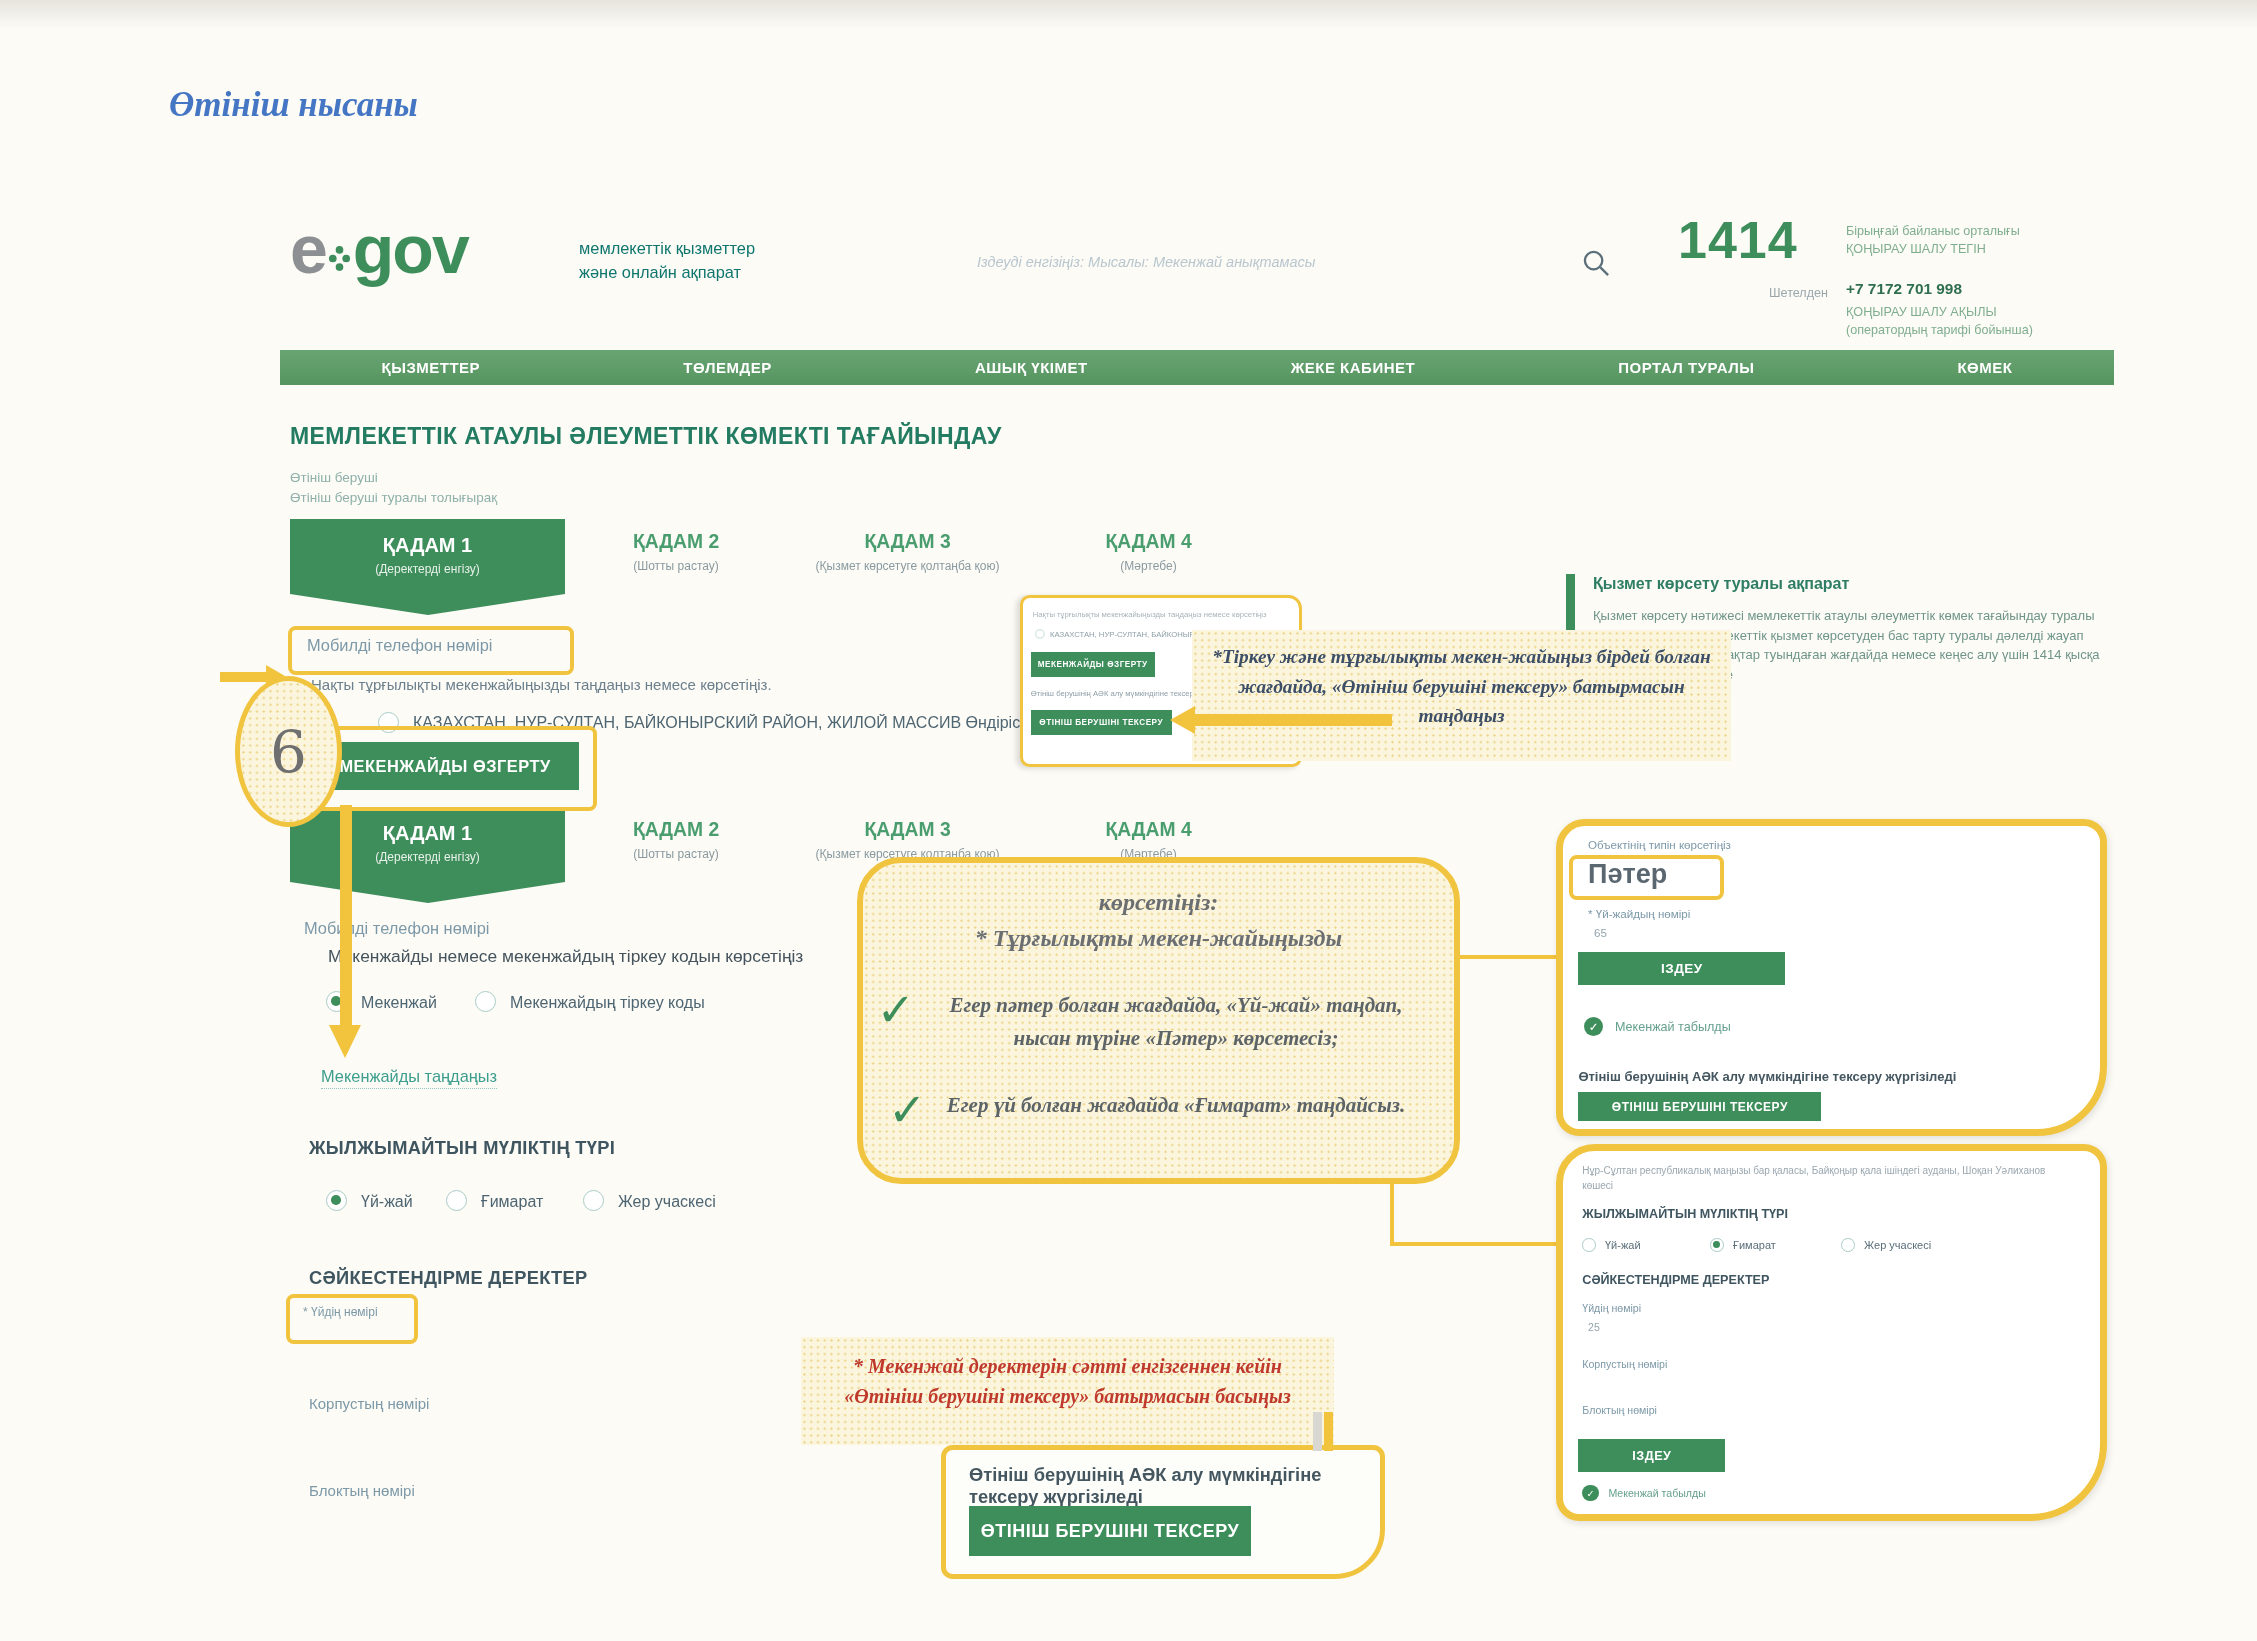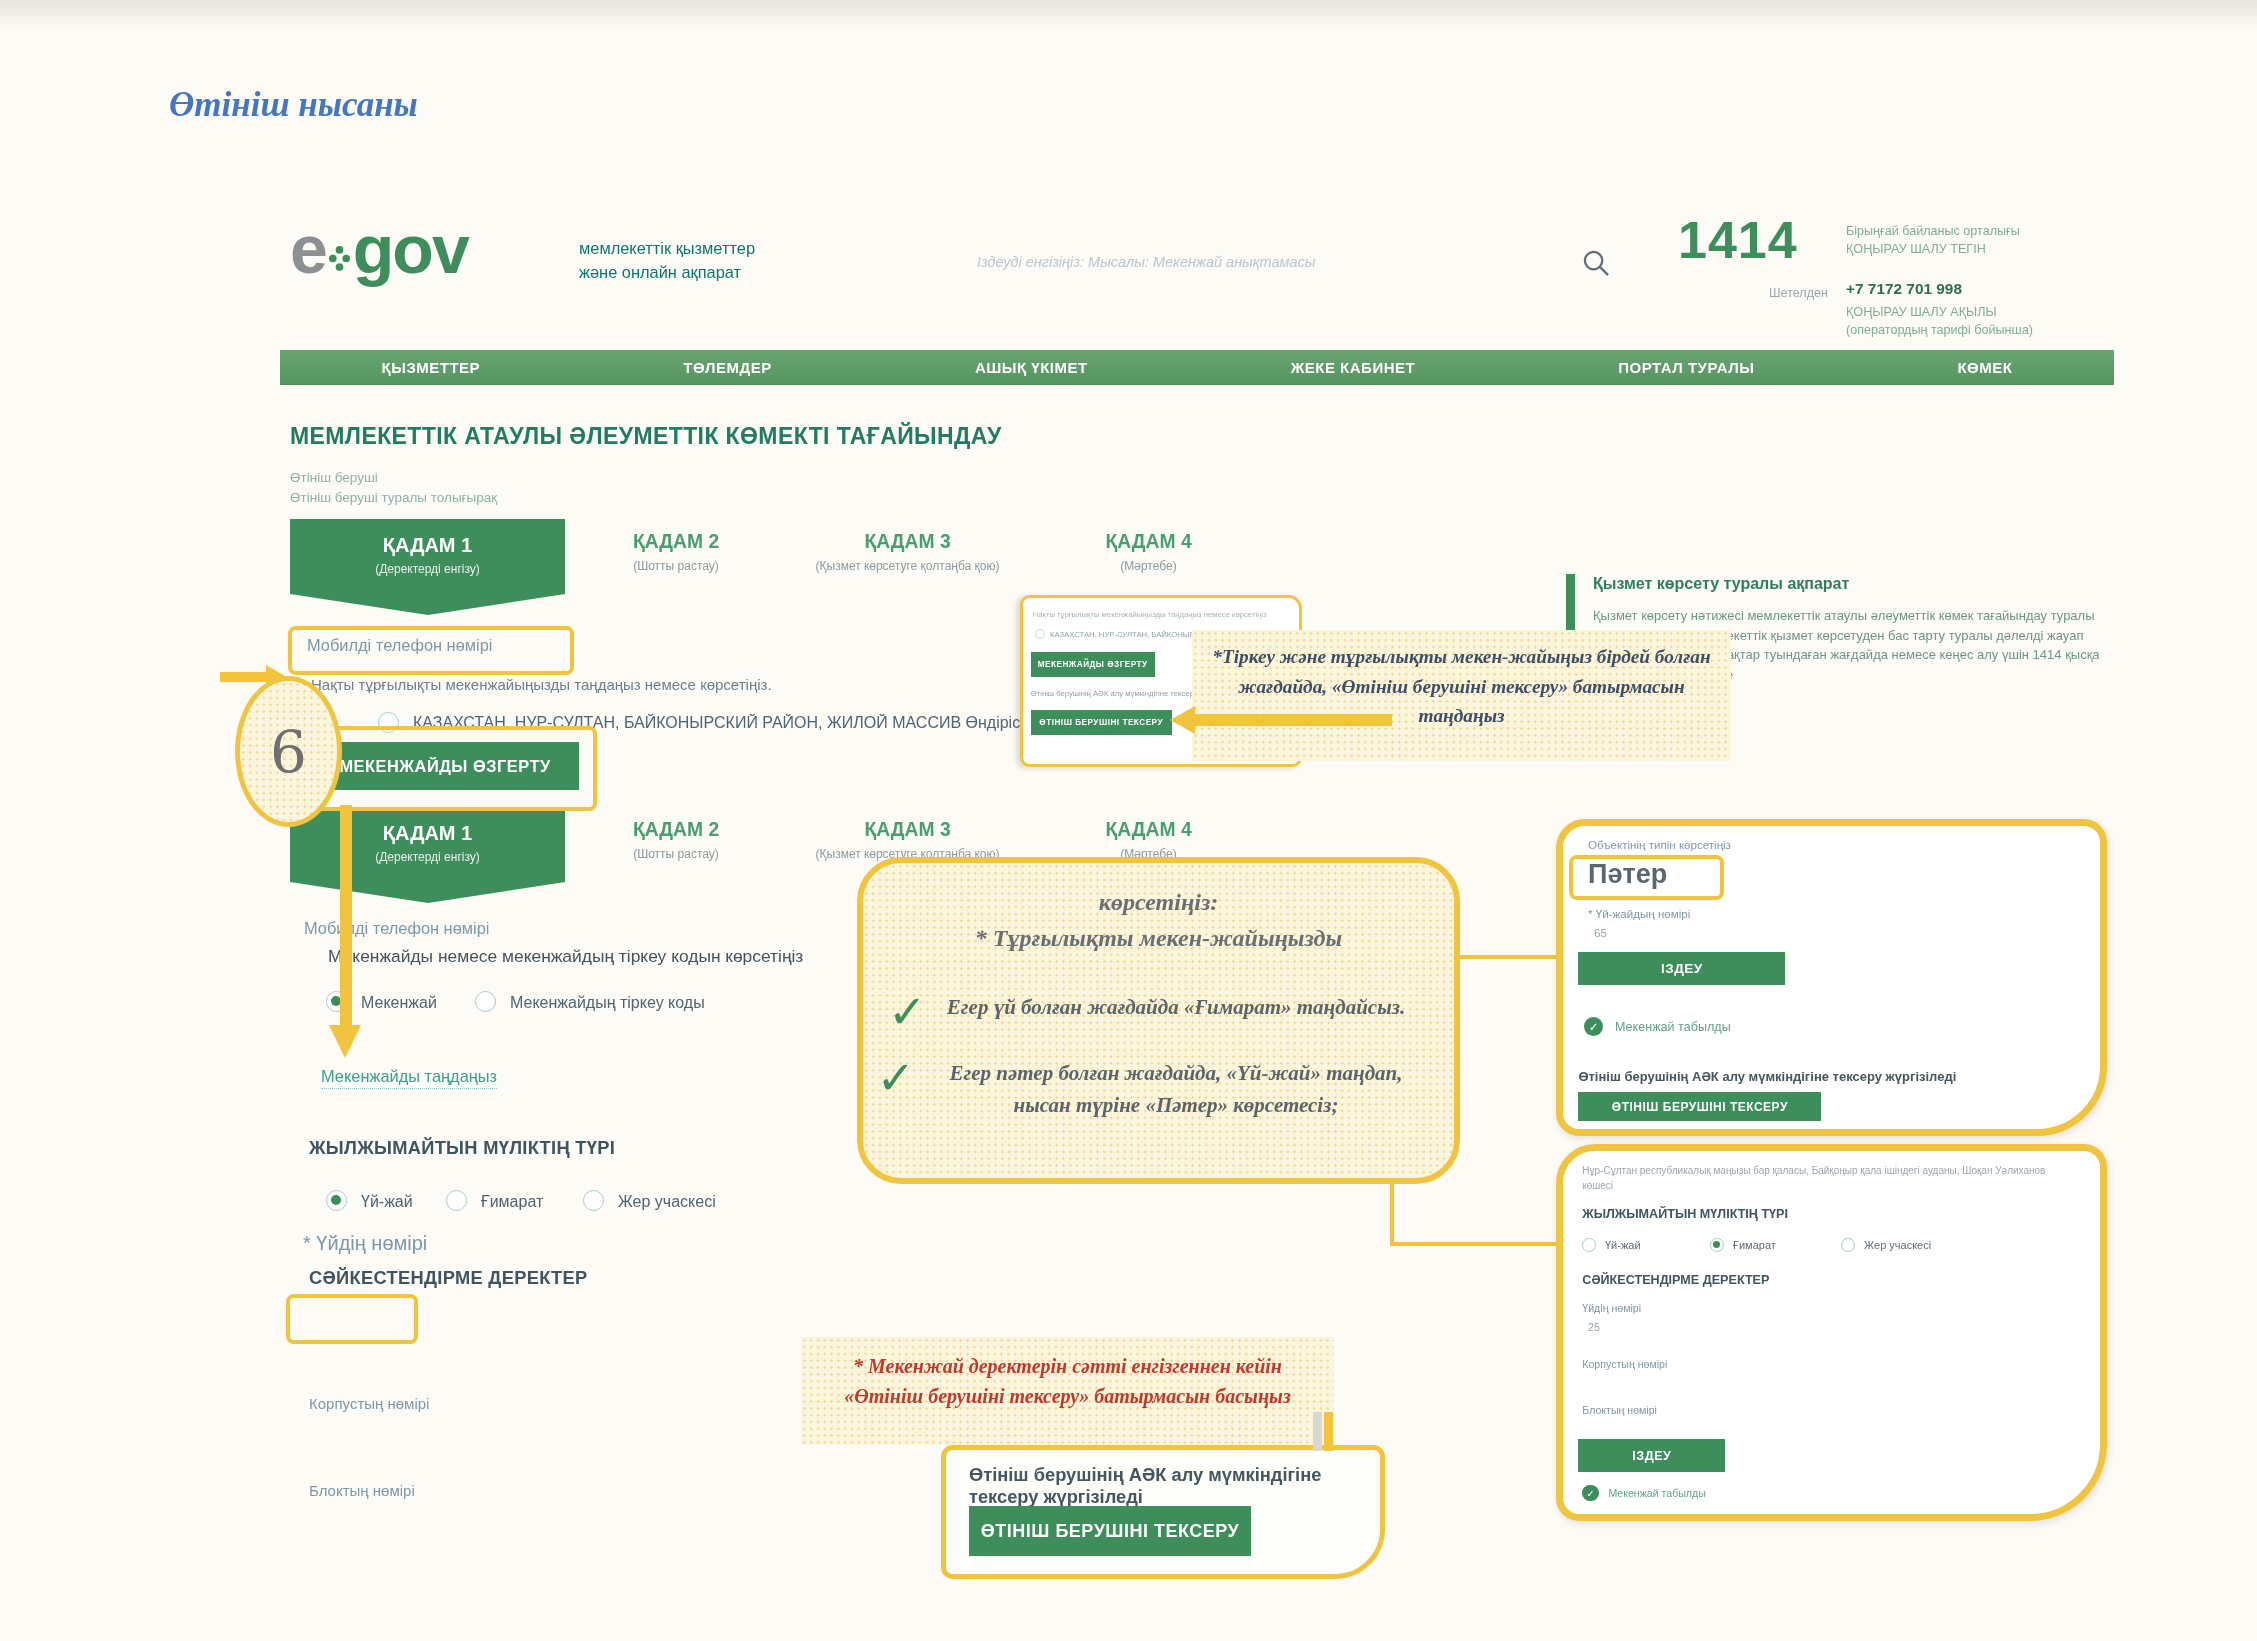--- a/index.html
+++ b/index.html
@@ -222,36 +222,36 @@
   <div class="abs sec-header" style="left:309px;top:1137px;">ЖЫЛЖЫМАЙТЫН МҮЛІКТІҢ ТҮРІ</div>
   <span class="radio sel" style="position:absolute;left:326px;top:1190px;"></span>
   <div class="abs radio-label" style="left:361px;top:1193px;">Үй-жай</div>
   <span class="radio" style="position:absolutes;position:absolute;left:446px;top:1190px;"></span>
   <div class="abs radio-label" style="left:481px;top:1193px;">Ғимарат</div>
   <span class="radio" style="position:absolute;left:583px;top:1190px;"></span>
   <div class="abs radio-label" style="left:618px;top:1193px;">Жер учаскесі</div>
 
   <div class="abs sec-header" style="left:309px;top:1267px;">СӘЙКЕСТЕНДІРМЕ ДЕРЕКТЕР</div>
   <div class="hl z4" style="left:286px;top:1294px;width:124px;height:42px;"></div>
-  <div class="abs field-label z4" style="left:303px;top:1232px;font-size:20px;">* Үйдің нөмірі</div>
+  <div class="abs field-label z4" style="left:303px;top:1305px;font-size:12px;">* Үйдің нөмірі</div>
   <div class="abs field-label" style="left:309px;top:1395px;font-size:15px;">Корпустың нөмірі</div>
   <div class="abs field-label" style="left:309px;top:1482px;font-size:15px;">Блоктың нөмірі</div>
 
   <div class="abs dotted co2 z5" style="left:857px;top:857px;width:591px;height:315px;box-sizing:content-box;">
     <div class="callout-serif co2-title" style="margin-top:21px;padding:0 39px;">
       <div>көрсетіңіз:</div>
       <div>* Тұрғылықты мекен-жайыңызды</div>
     </div>
+    <div style="position:relative;margin-top:33px;padding:0 33px 0 68px;">
+      <span class="bigcheck" style="left:13.5px;top:-5.8px;"></span>
+      <div class="callout-serif co2-item">Егер пәтер болған жағдайда,  «Үй-жай» таңдап, нысан түріне  «Пәтер» көрсетесіз;</div>
+    </div>
     <div style="position:relative;margin-top:35px;padding:0 33px 0 68px;">
       <span class="bigcheck" style="left:25px;top:-5.8px;"></span>
       <div class="callout-serif co2-item">Егер үй болған жағдайда «Ғимарат» таңдайсыз.</div>
-    </div>
-    <div style="position:relative;margin-top:33px;padding:0 33px 0 68px;">
-      <span class="bigcheck" style="left:13.5px;top:-5.8px;"></span>
-      <div class="callout-serif co2-item">Егер пәтер болған жағдайда,  «Үй-жай» таңдап, нысан түріне  «Пәтер» көрсетесіз;</div>
     </div>
   </div>
 
   <div class="yline z3" style="left:1458px;top:955px;width:102px;height:3.9px;"></div>
   <div class="yline z3" style="left:1390px;top:1183px;width:3.9px;height:63px;"></div>
   <div class="yline z3" style="left:1390px;top:1242px;width:170px;height:3.9px;"></div>
 
   <div class="abs dotted z4" style="left:801px;top:1337px;width:533px;height:108px;padding-top:13.5px;box-sizing:border-box;">
     <div class="red-note" style="padding:0 29px;">* Мекенжай деректерін сәтті енгізгеннен кейін «Өтініш берушіні тексеру» батырмасын басыңыз</div>
   </div>

